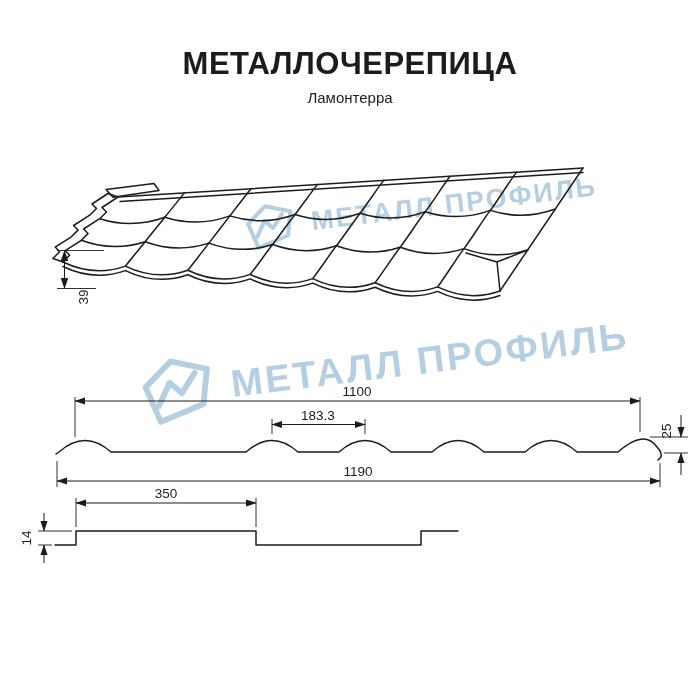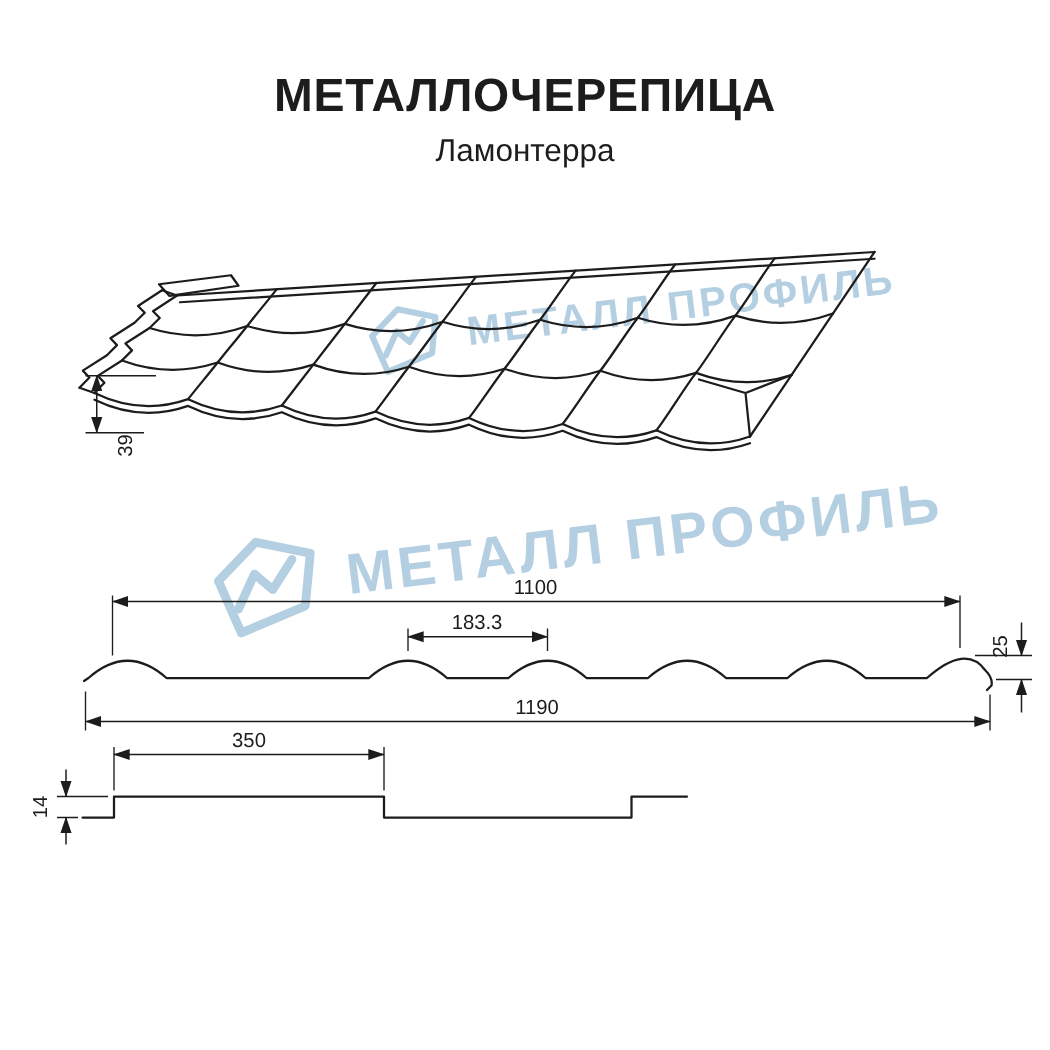--- a/index.html
+++ b/index.html
@@ -3,21 +3,21 @@
 <meta charset="utf-8">
 <style>
   html,body{margin:0;padding:0;}
   body{
     width:700px;height:700px;background:var(--color-background,#fff);
     font-family:"Liberation Sans",sans-serif;position:relative;overflow:hidden;
   }
   .page{position:absolute;inset:0;background:var(--color-background,#fff);}
   header{position:absolute;top:46px;left:0;right:0;text-align:center;z-index:3;}
   h1{margin:0;font-size:31px;font-weight:bold;letter-spacing:.5px;color:var(--color-line,#111);}
-  .subtitle{margin-top:7px;font-size:21px;color:var(--color-line,#1a1a1a);}
+  .subtitle{margin-top:7px;font-size:15px;color:var(--color-line,#1a1a1a);}
   .watermark{
     position:absolute;display:flex;align-items:center;gap:14px;
     color:var(--color-watermark,#a9c7dd);z-index:1;white-space:nowrap;
     font-weight:bold;transform-origin:left center;opacity:.85;
   }
   .wm1{left:240px;top:204px;font-size:27px;letter-spacing:2px;transform:rotate(-7deg);}
   .wm2{left:134px;top:358px;font-size:38px;letter-spacing:2.5px;transform:rotate(-7deg);}
   .wm1 svg{width:58px;height:52px;flex:none;}
   .wm2 svg{width:84px;height:76px;flex:none;}
   .logo-stroke{fill:none;stroke:currentColor;stroke-width:7;stroke-linejoin:round;stroke-linecap:round;}

